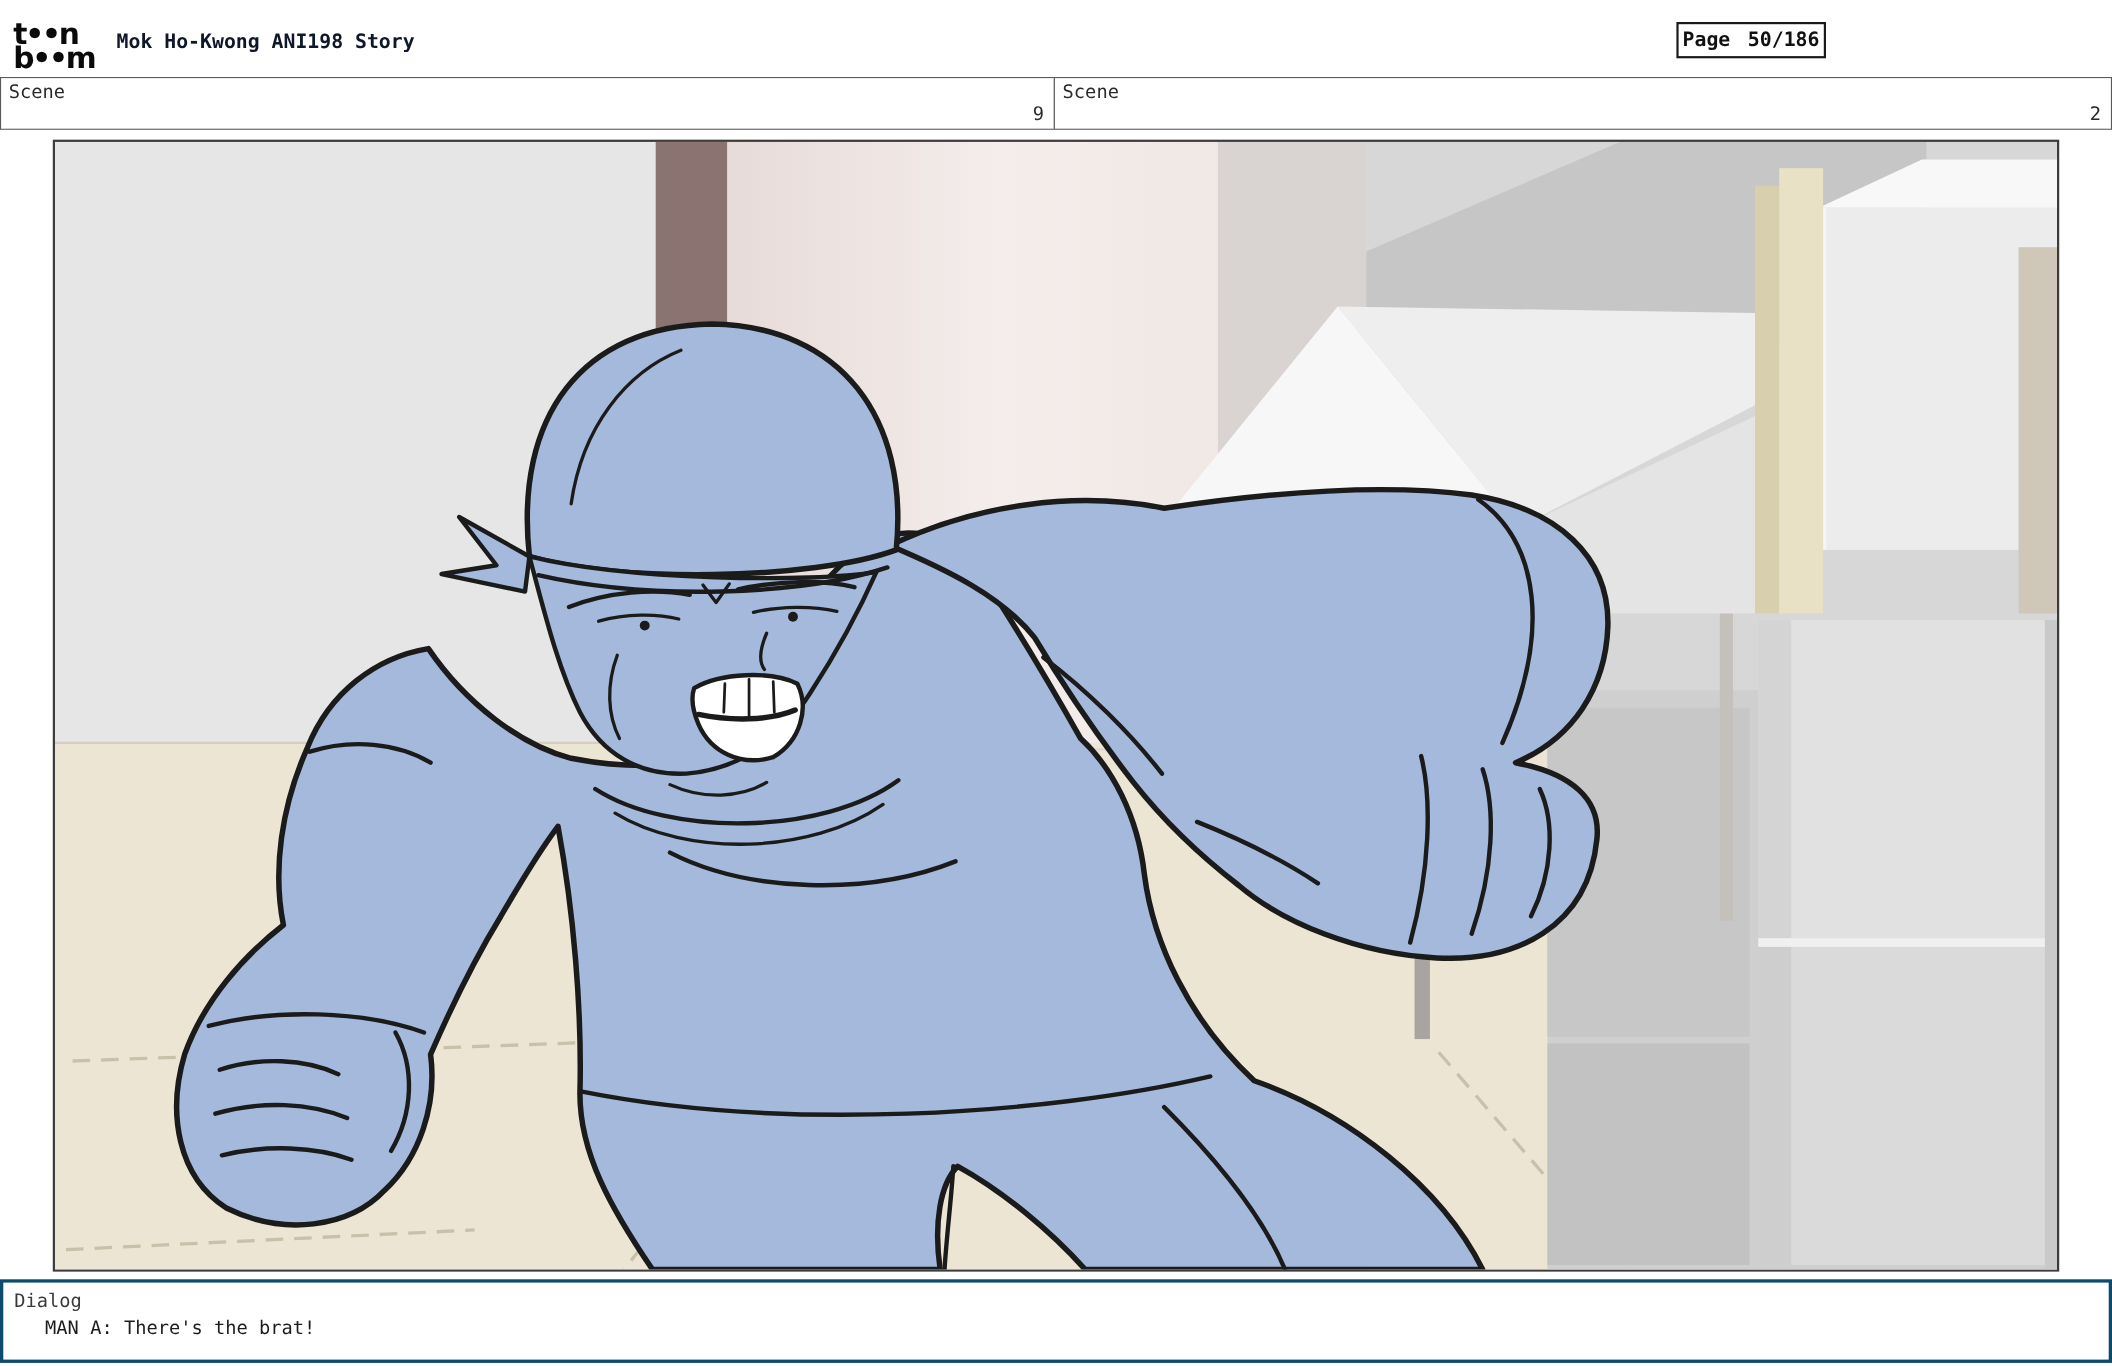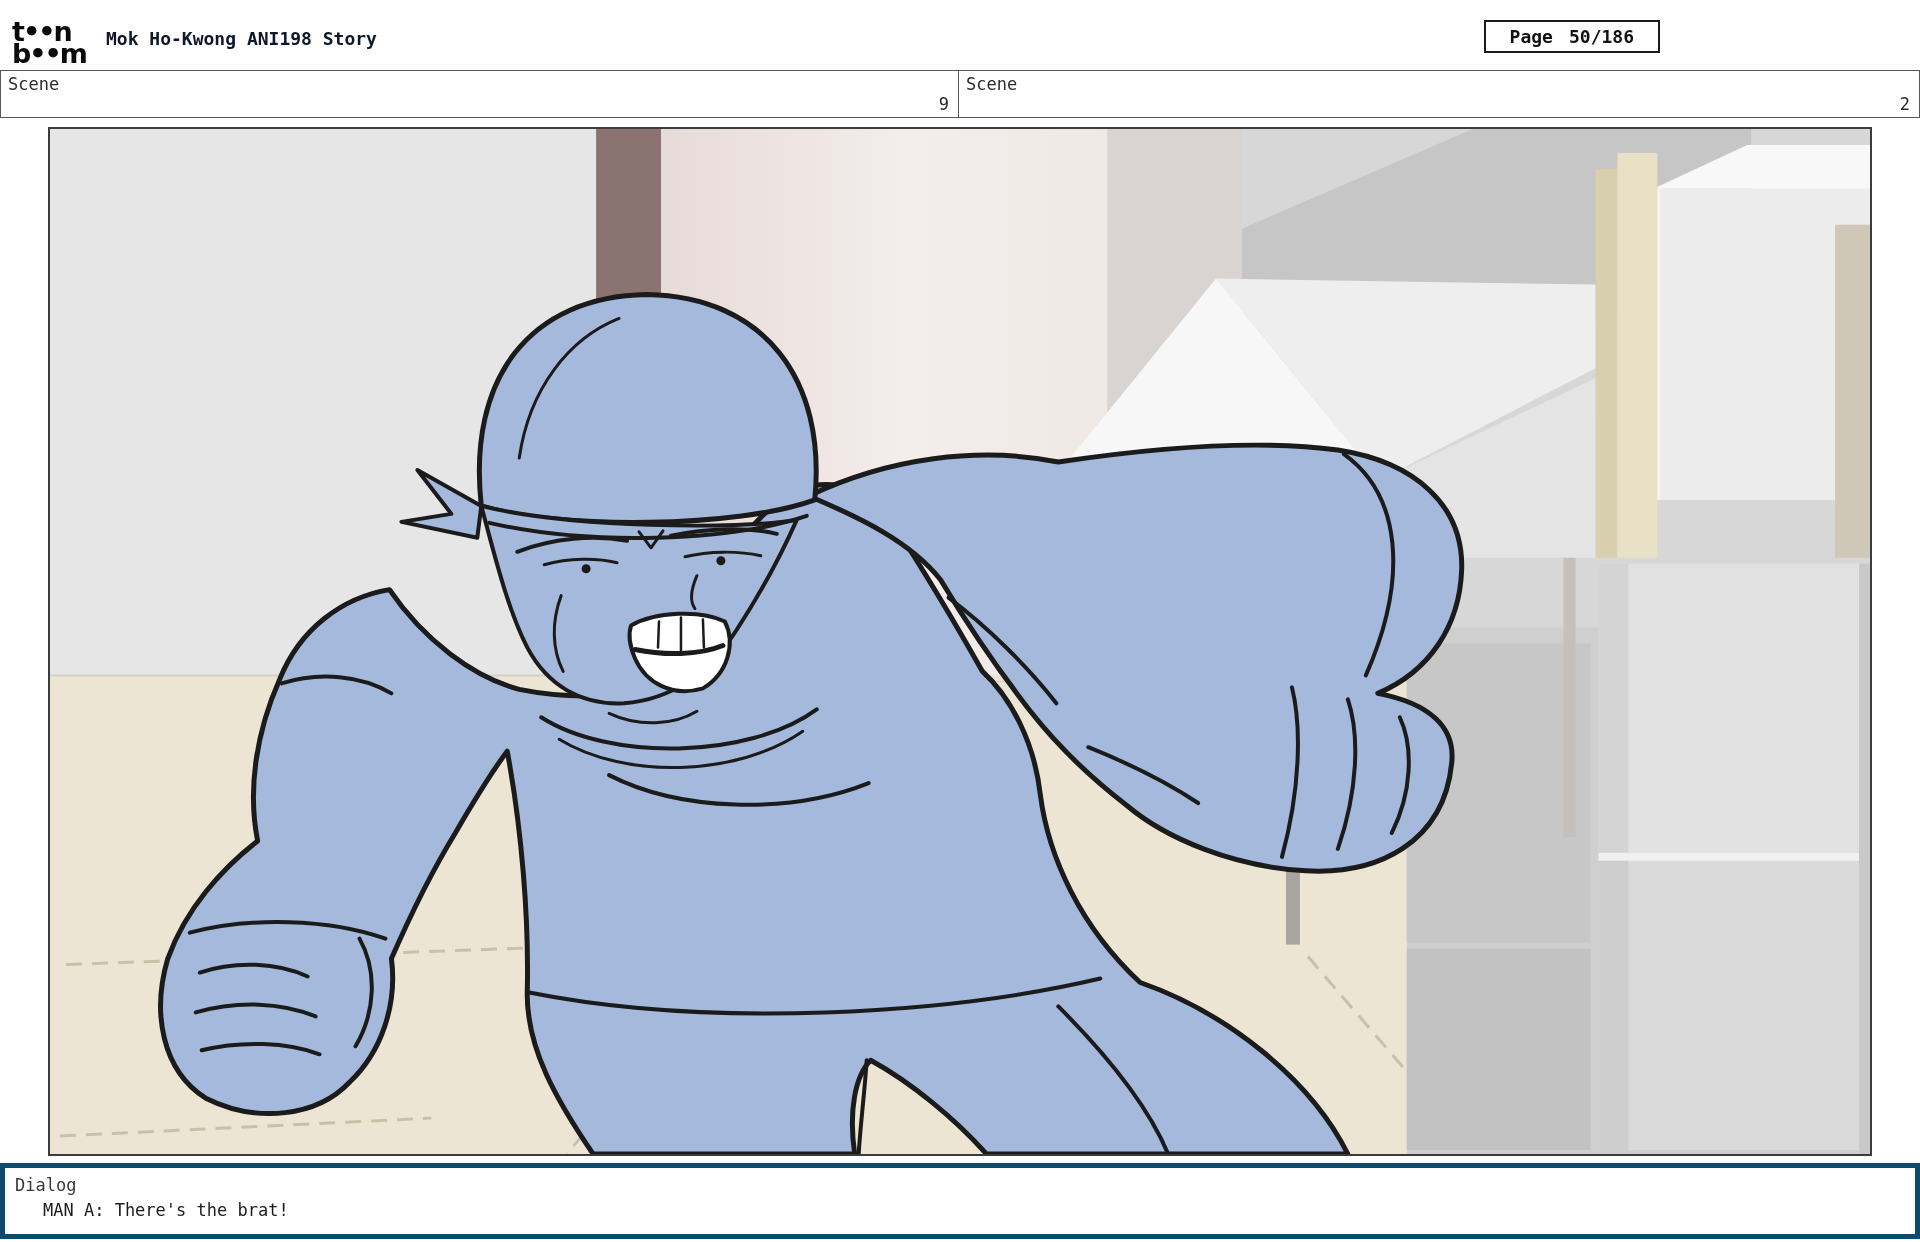--- a/index.html
+++ b/index.html
@@ -11,39 +11,39 @@
   .header{position:absolute;top:0;left:0;width:1696px;height:70px;background:#fff;margin-top:13px;}
   .logo{
     position:absolute;left:12px;top:8px;
     font-family:"DejaVu Sans","Liberation Sans",sans-serif;
     font-weight:800;font-size:27px;line-height:0.82;letter-spacing:-2px;color:#0a0a0a;
     white-space:pre;
   }
   .doc-title{position:absolute;left:106px;top:15px;font-size:18px;font-weight:bold;color:#0f172a;}
   .page-box{
     position:absolute;right:36px;top:7px;border:2px solid #1a1a1a;
-    padding:4px 24px;font-size:18px;font-weight:bold;display:flex;gap:16px;background:#fff;
+    padding:4px 4px;font-size:18px;font-weight:bold;display:flex;gap:16px;background:#fff;
   }
   
   .meta-row{position:absolute;top:70px;left:0;width:1920px;height:48px;display:flex;}
   .meta-cell{position:relative;border:1px solid #5a5a5a;box-sizing:border-box;background:#fff;}
   .meta-cell.scene{width:959px;}
   .meta-cell.panel{width:962px;margin-left:-1px;}
   .meta-label{position:absolute;top:3px;left:7px;font-size:17px;color:#2a2a2a;}
   .meta-num{position:absolute;bottom:3px;right:9px;font-size:17px;color:#2a2a2a;}
   
   .panel-frame{
     position:absolute;top:127px;left:48px;width:1824px;height:1029px;
     border:2px solid #3c3c3c;box-sizing:border-box;background:#e6e6e6;
   }
   .panel-frame svg{display:block;width:100%;height:100%;}
   
   .dialog-box{
     position:absolute;top:1163px;left:0;width:1920px;height:76px;
-    border:5px solid #0c4a6e;box-sizing:border-box;background:#fff;padding:5px 10px;
+    border:3px solid #0c4a6e;box-sizing:border-box;background:#fff;padding:5px 10px;
   }
   .dialog-label{font-size:17px;color:#3a3a3a;line-height:25px;}
   .dialog-text{font-size:17px;color:#1c1c1c;line-height:25px;padding-left:28px;}
 </style>
 </head>
 <body>
 
 <div class="header">
   <div class="logo"><span>t••n</span><br><span>b••m</span></div>
   <div class="doc-title">Mok Ho-Kwong ANI198 Story</div>

